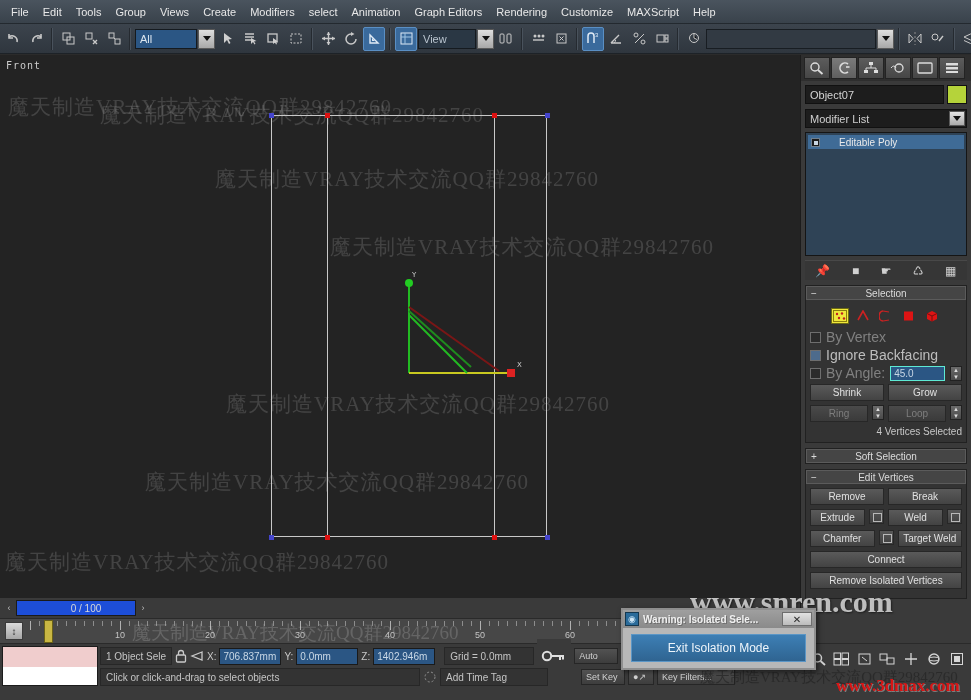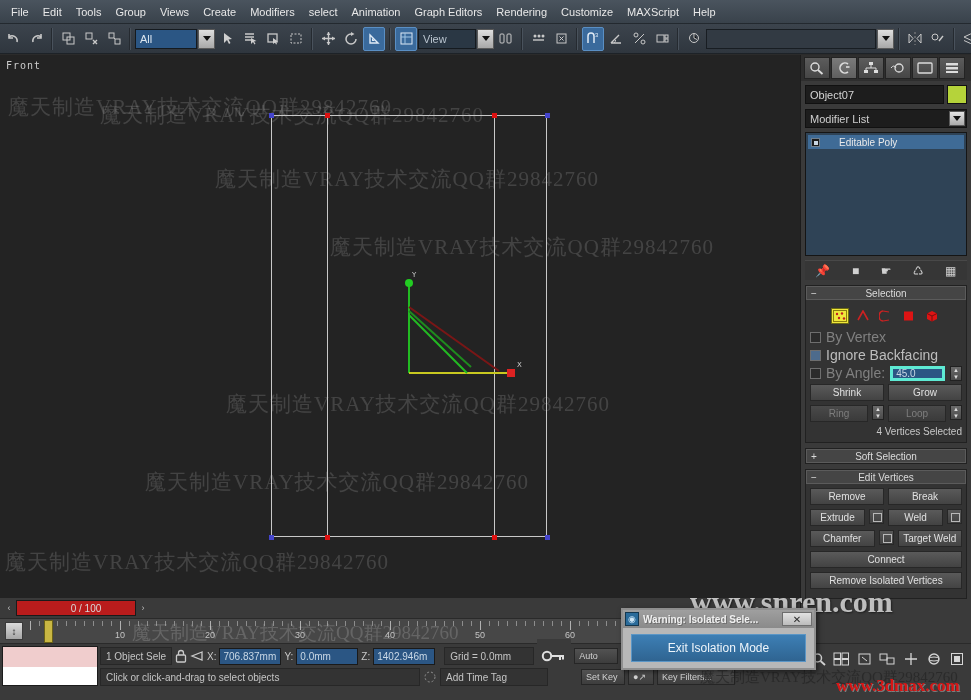--- a/index.html
+++ b/index.html
@@ -149,21 +149,21 @@
   .rollup-body { padding: 4px 4px 5px 4px; }
   .subobj { display: flex; gap: 5px; justify-content: center; margin: 4px 0 6px 0; }
   .so { width: 18px; height: 16px; display:flex; align-items:center; justify-content:center; }
   .so.on { background: #f0e83a; border: 1px solid #6d6a15; }
   .chkrow { display: flex; align-items: center; gap: 5px; margin-bottom: 4px; height: 14px; }
   .chk { width: 11px; height: 11px; background: #2b2b2b; border: 1px solid #6e6e6e; }
   .chk.blue { background: #4d6b8c; }
   .chklbl { color: #bdbdbd; font-size: 14px; }
   .chklbl.dim { color: #808080; }
   .spin {
-    height: 15px; background: #2b5684; border: 3px solid #5eead4; color: #c8d6e4;
+    height: 15px; background: #2b5684; border: 1px solid #5eead4; color: #c8d6e4;
     font-size: 10px; padding: 0 3px; display: flex; align-items: center; flex: 1;
   }
   .spinarr {
     width: 12px; height: 15px; background: linear-gradient(#6a6a6a,#4a4a4a);
     border: 1px solid #212121; display: flex; flex-direction: column;
     align-items: center; justify-content: center; gap: 1px; color: #ddd; font-size: 6px;
   }
   .btn2 { display: flex; gap: 4px; margin-bottom: 4px; }
   .mbtn {
     flex: 1; height: 17px; background: linear-gradient(#5a5a5a,#434343);
@@ -186,21 +186,21 @@
   }
   .tl-frame {
     position: absolute; top: 2px; left: 2px; width: 148px; height: 16px;
     display: flex; align-items: center; background: #3a3a3a;
   }
   .tl-nav {
     width: 14px; height: 16px; background: #3a3a3a; color: #bdbdbd;
     display: flex; align-items: center; justify-content: center; font-size: 9px;
   }
   .tl-frameval {
-    flex: 1; height: 16px; background: #b91c1c; border: 1px solid #1a1a1a;
+    flex: 1; height: 16px; background: #1d4ed8; border: 1px solid #1a1a1a;
     color: #d8d8d8; font-size: 10px; display: flex; align-items: center;
     justify-content: center;
     padding-left: 20px;
   }
   .tl-track {
     position: absolute; top: 20px; left: 0; width: 800px; height: 25px;
     background: #474747; border-top: 1px solid #2a2a2a;
   }
   .tl-keybtn {
     position: absolute; left: 5px; top: 3px; width: 18px; height: 18px;

